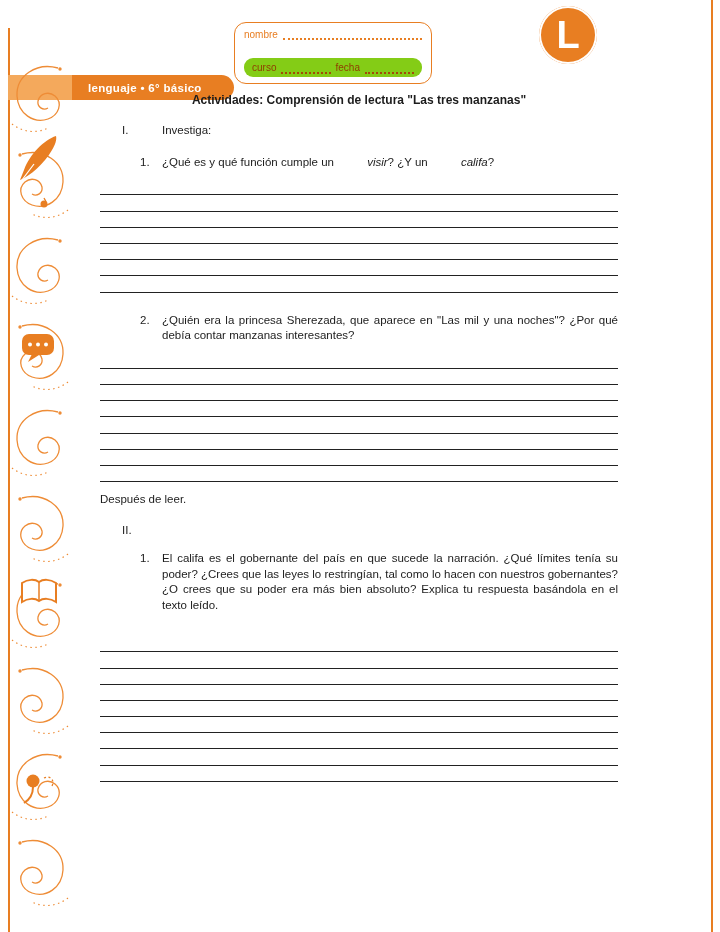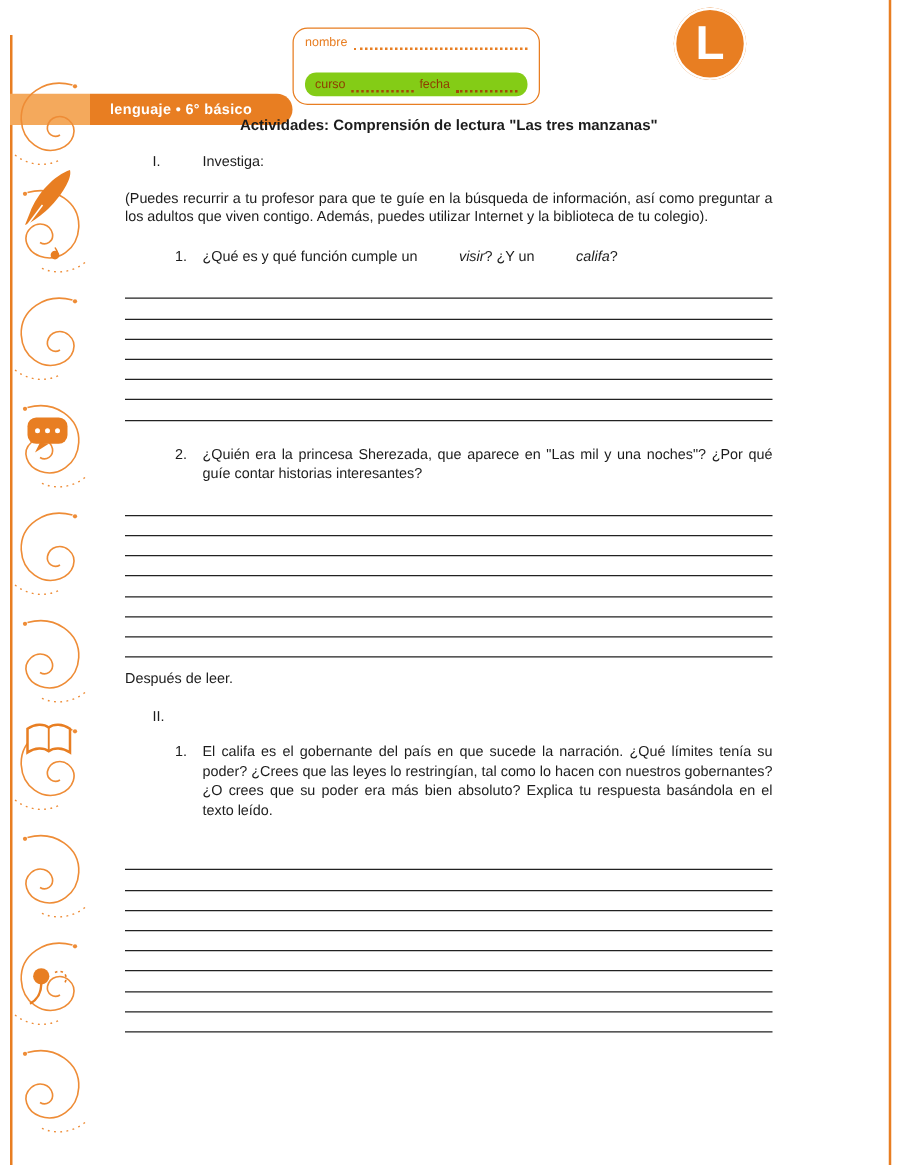--- a/index.html
+++ b/index.html
@@ -139,39 +139,38 @@
 
   <main class="content">
     <h1 class="title">Actividades: Comprensión de lectura "Las tres manzanas"</h1>
 
 
     <div class="roman-row">
       <span class="roman">I.</span>
       <span>Investiga:</span>
     </div>
 
-    <p class="note">(Puedes recurrir a tu profesor para que te guíe en la búsqueda de información, así como preguntar a los adultos que viven contigo. Además, puedes utilizar Internet y la biblioteca de tu colegio).</p>
 
     <div class="q">
       <span class="qnum">1.</span>
       <span class="qtext"><span>¿Qué es y qué función cumple un </span><i>visir</i><span>? ¿Y un </span><i>califa</i><span>?</span></span>
     </div>
     <div class="answer-lines">
         <div class="answer-line"></div>
         <div class="answer-line"></div>
         <div class="answer-line"></div>
         <div class="answer-line"></div>
         <div class="answer-line"></div>
         <div class="answer-line"></div>
         <div class="answer-line"></div>
       </div>
 
     <div class="q q2">
       <span class="qnum">2.</span>
-      <span class="qtext">¿Quién era la princesa Sherezada, que aparece en "Las mil y una noches"? ¿Por qué guíe contar historias interesantes?</span>
+      <span class="qtext">¿Quién era la princesa Sherezada, que aparece en "Las mil y una noches"? ¿Por qué debía contar manzanas interesantes?</span>
     </div>
     <div class="answer-lines">
         <div class="answer-line"></div>
         <div class="answer-line"></div>
         <div class="answer-line"></div>
         <div class="answer-line"></div>
         <div class="answer-line"></div>
         <div class="answer-line"></div>
         <div class="answer-line"></div>
         <div class="answer-line"></div>

